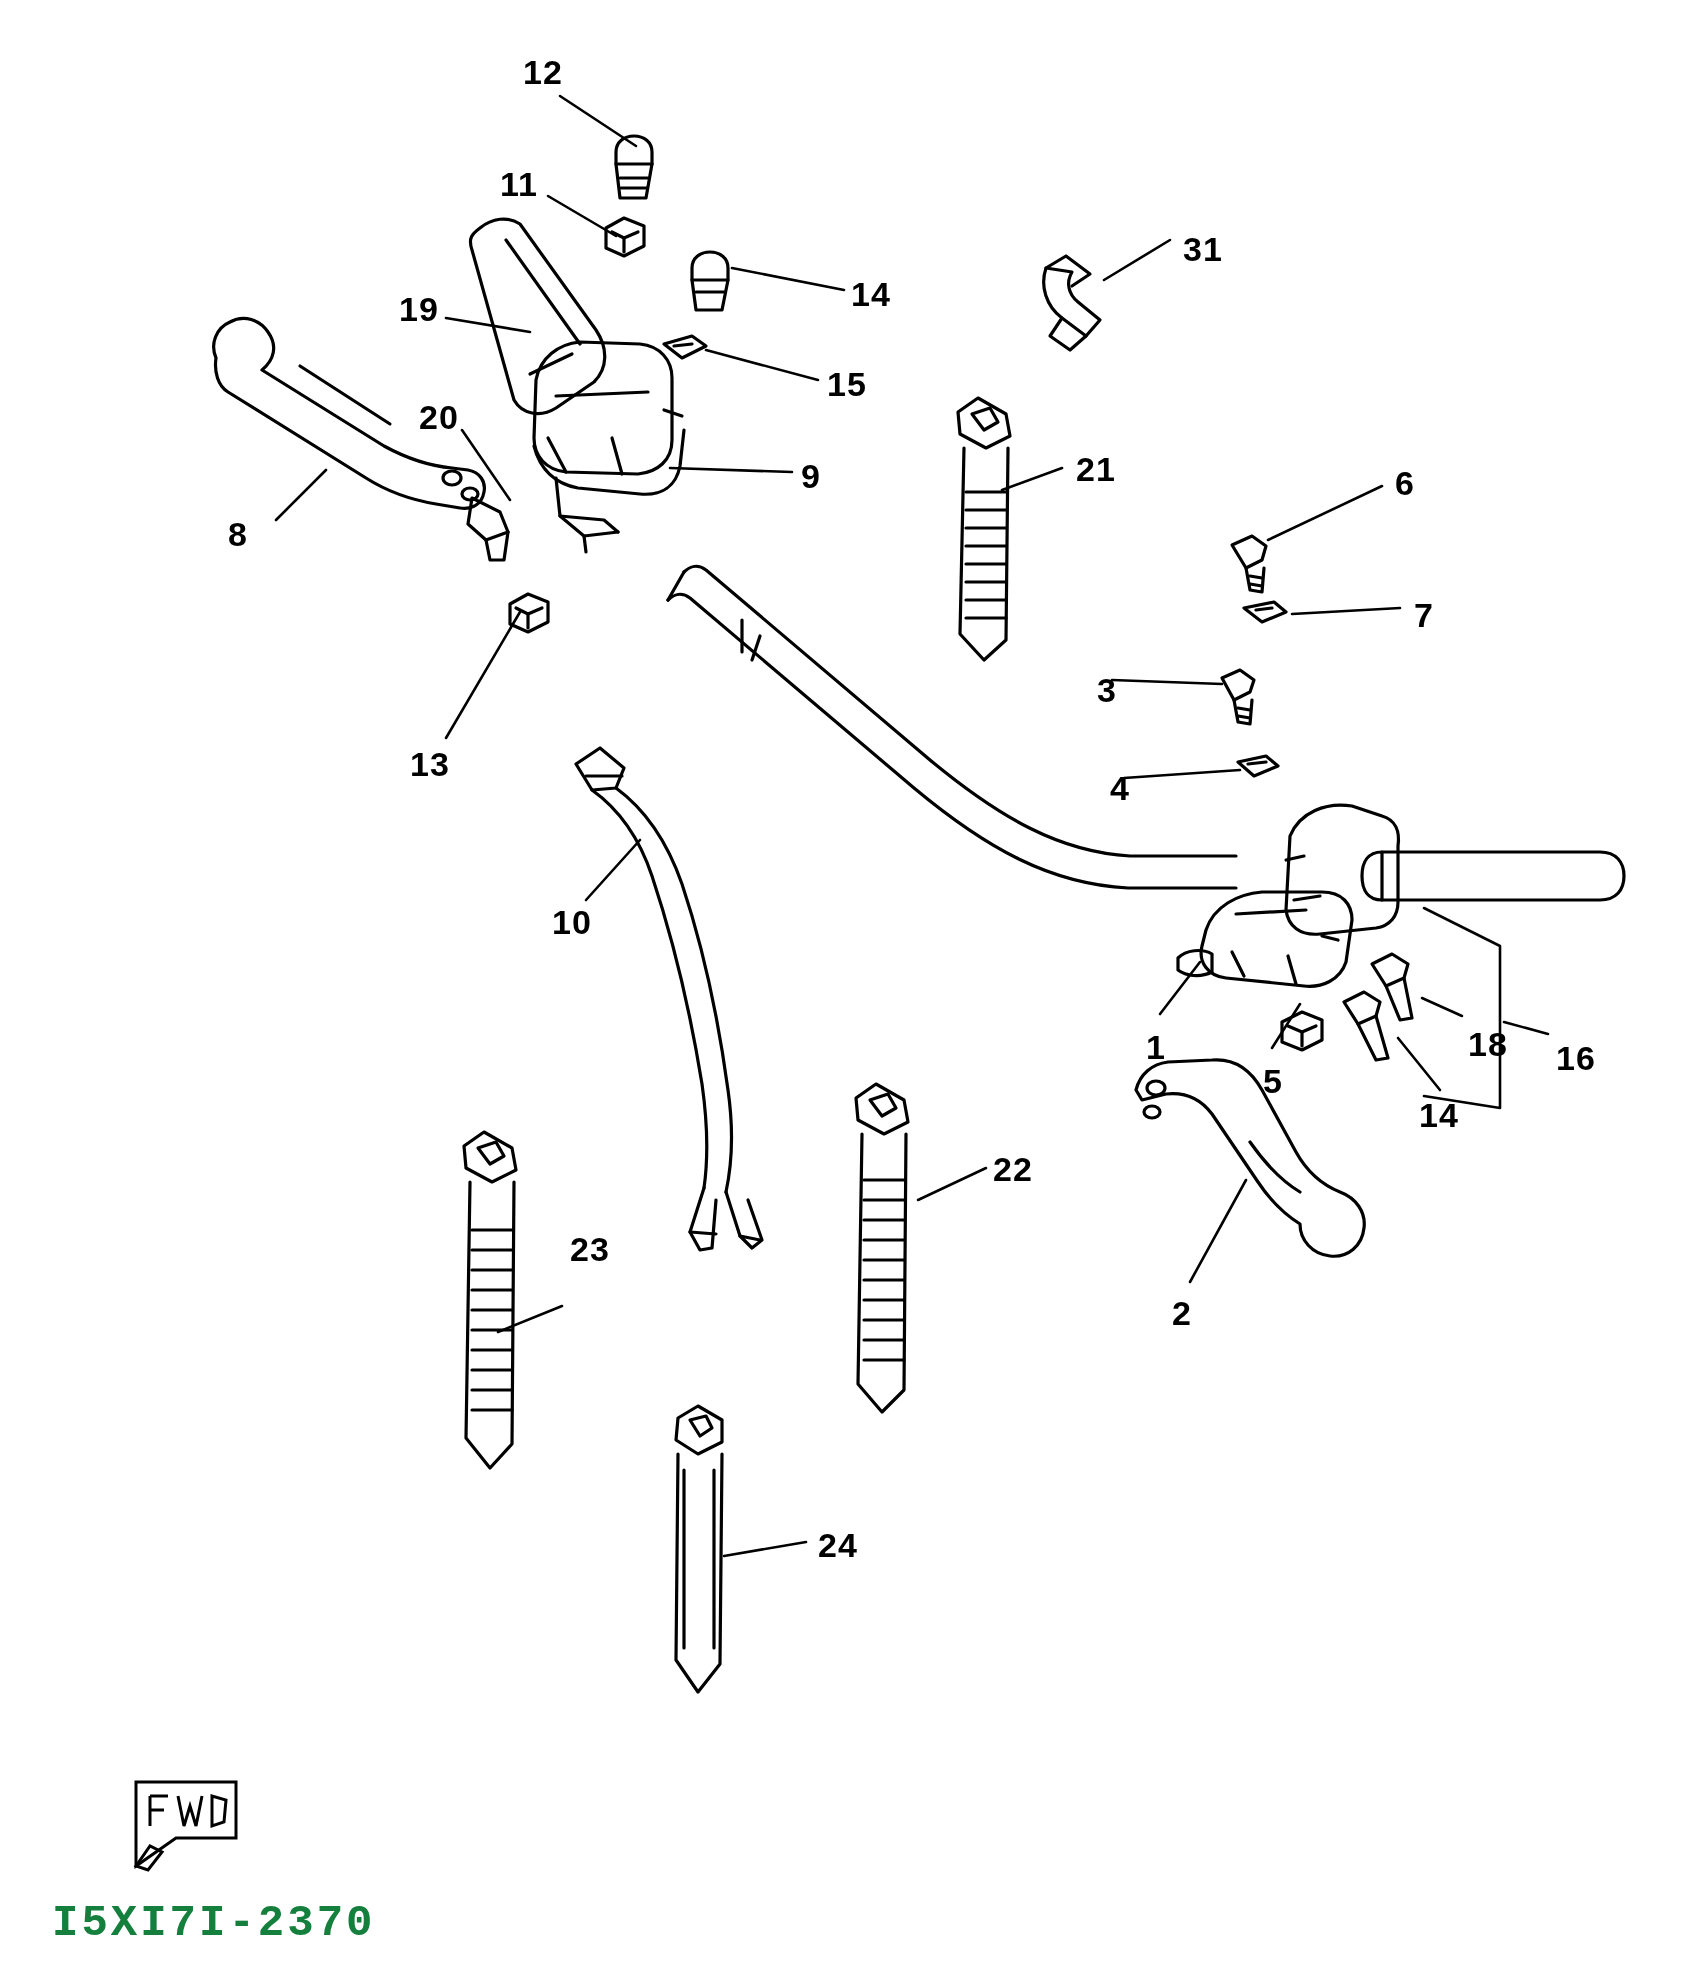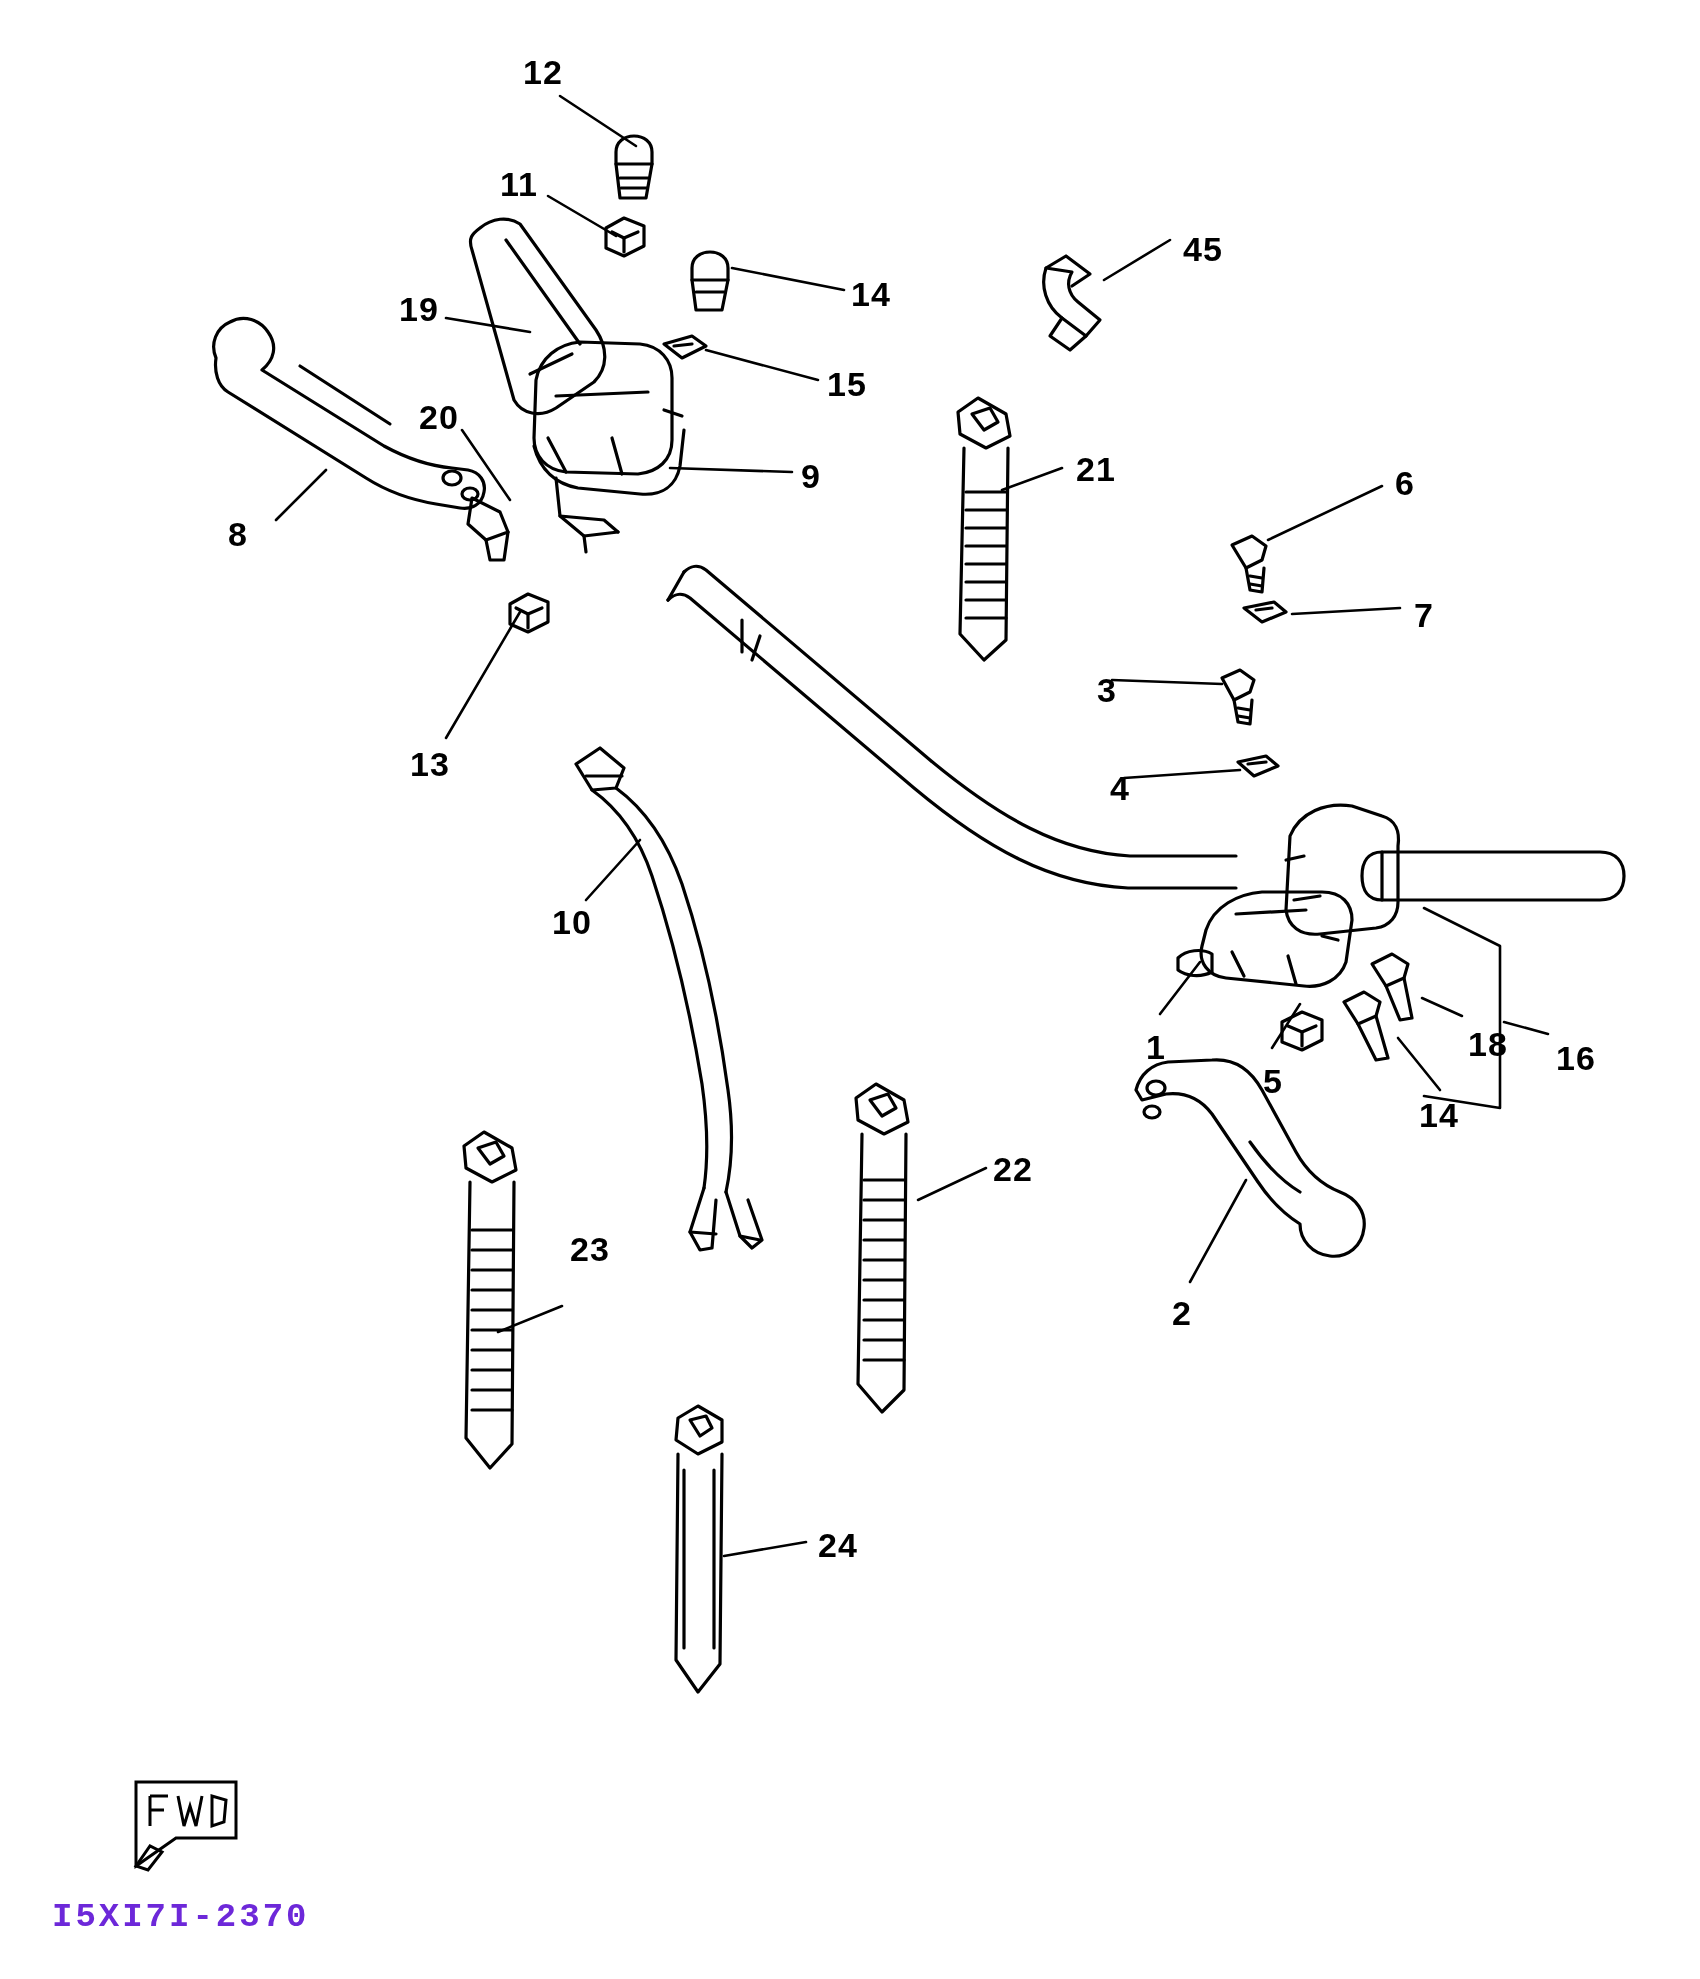--- a/index.html
+++ b/index.html
@@ -33,23 +33,23 @@
     letter-spacing: 1px;
     white-space: nowrap;
     line-height: 1;
   }
   .partnum {
     position: absolute;
     left: 52px;
     top: 1898px;
     font-family: "Liberation Mono", monospace;
     font-weight: bold;
-    font-size: 34px;
+    font-size: 44px;
     letter-spacing: 3px;
-    color: #6d28d9;
+    color: #15803d;
     white-space: nowrap;
   }
 </style>
 </head>
 <body>
 
 <div id="page">
 
   <svg id="diagram-svg" viewBox="0 0 1700 1979">
     <g fill="none" stroke="#000000" stroke-width="3.2" stroke-linecap="round" stroke-linejoin="round">
@@ -285,17 +285,17 @@
   <div class="callout" style="left:827px;  top:367px;">15</div>
   <div class="callout" style="left:1556px; top:1041px;">16</div>
   <div class="callout" style="left:1419px; top:1098px;">14</div>
   <div class="callout" style="left:1468px; top:1027px;">18</div>
   <div class="callout" style="left:399px;  top:292px;">19</div>
   <div class="callout" style="left:419px;  top:400px;">20</div>
   <div class="callout" style="left:1076px; top:452px;">21</div>
   <div class="callout" style="left:993px;  top:1152px;">22</div>
   <div class="callout" style="left:570px;  top:1232px;">23</div>
   <div class="callout" style="left:818px;  top:1528px;">24</div>
-  <div class="callout" style="left:1183px; top:232px;">45</div>
+  <div class="callout" style="left:1183px; top:232px;">31</div>
 
   <div class="partnum">I5XI7I-2370</div>
 
 </div>
 
 </body></html>

